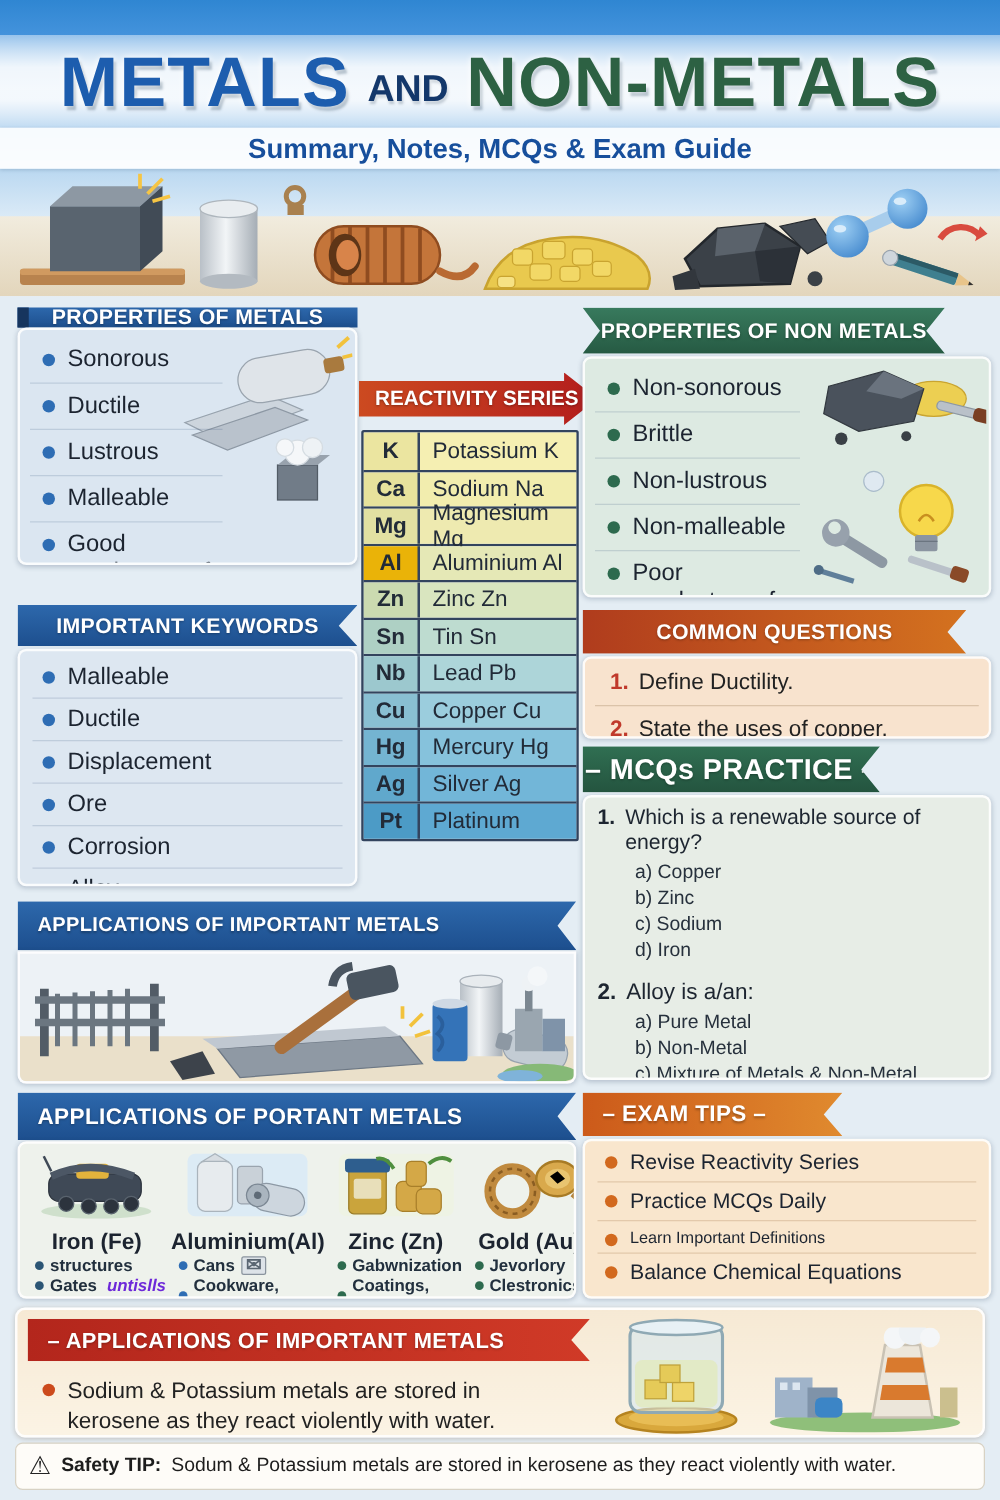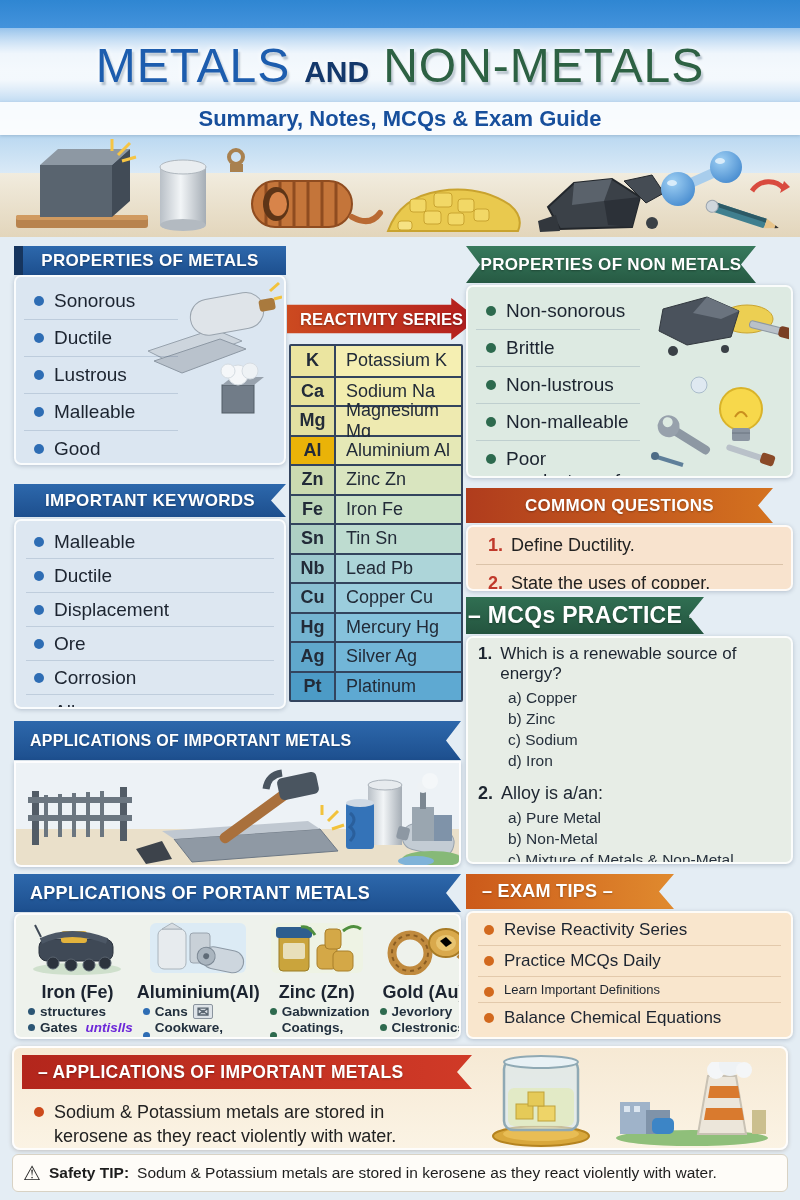--- a/index.html
+++ b/index.html
@@ -8,21 +8,21 @@
     position:relative; overflow:hidden;
     font-family:"Liberation Sans", sans-serif;
     background:#e4edf4;
   }
   
   .hero { position:absolute; left:0; top:0; width:800px; height:237px;
     background:linear-gradient(180deg,#2f86d2 0%,#4493dc 12%,#7db4e6 22%,#a9cdee 30%,#8cbde8 44%,#bcd9f1 58%,#dcebf7 74%,#ecf3fa 100%); }
   .title-band { position:absolute; left:0; top:28px; width:800px; height:74px;
     background:linear-gradient(180deg,rgba(255,255,255,.45),rgba(255,255,255,.88) 35%,rgba(255,255,255,.88) 70%,rgba(255,255,255,.45));
     display:flex; align-items:center; justify-content:center; gap:14px; }
-  .t-metals,.t-nonmetals { font-size:48px; font-weight:normal; letter-spacing:1px;
+  .t-metals,.t-nonmetals { font-size:56px; font-weight:bold; letter-spacing:1px;
     text-shadow:0 0 6px #fff, 2px 3px 2px rgba(30,60,90,.35); }
   .t-metals { color:#1d5dae; }
   .t-and { color:#14386b; font-size:30px; font-weight:bold; padding-top:14px;
     text-shadow:0 0 5px #fff, 1px 2px 2px rgba(30,60,90,.3); }
   .t-nonmetals { color:#2d6143; }
   .subtitle-band { position:absolute; left:0; top:102px; width:800px; height:33px;
     background:rgba(255,255,255,.93); box-shadow:0 1px 3px rgba(20,50,80,.18);
     display:flex; align-items:center; justify-content:center;
     color:#174f9c; font-size:22px; font-weight:bold; }
   .hero-art { position:absolute; left:0; top:135px; }
@@ -191,21 +191,21 @@
       <polygon points="766,78 780,83 766,88" fill="#e8c48a"></polygon>
       <polygon points="776,81.5 780,83 776,84.5" fill="#333"></polygon>
       <circle cx="710" cy="83" r="6" fill="#cfd6dc" stroke="#9aa4ae"></circle>
     </g>
     <path d="M752,56 C760,44 776,44 784,54" stroke="#d94b3f" stroke-width="5" fill="none"></path>
     <polygon points="780,58 790,52 784,46" fill="#d94b3f"></polygon>
   </svg>
 </div>
 
 <div class="sec" style="left:14px;top:246px;width:272px;">
-  <div class="banner bg-dkblue capL" style="height:29px;">PROPERTIES OF METALS</div>
+  <div class="banner bg-dkblue capL" style="height:16px;">PROPERTIES OF METALS</div>
   <div class="panel" style="height:190px;margin-top:0;">
     <svg class="panel-art" style="right:2px;top:4px;" width="140" height="150" viewBox="0 0 140 150">
       <polygon points="6,70 72,48 100,60 34,84" fill="#cdd5dd" stroke="#97a2ad"></polygon>
       <polygon points="12,80 78,58 104,68 40,92" fill="#b9c2cc" stroke="#8d98a4"></polygon>
       <g transform="rotate(-10 90 32)">
         <rect x="48" y="14" width="74" height="36" rx="18" fill="#dfe4e9" stroke="#9aa4ae"></rect>
         <rect x="118" y="24" width="16" height="12" rx="3" fill="#a97a3e"></rect>
       </g>
       <g stroke="#f2c23c" stroke-width="3">
           <line x1="128" y1="10" x2="137" y2="2"></line>
@@ -268,24 +268,20 @@
     <div class="rrow">
       <div class="rsym" style="background: #eab308;">Al</div>
       <div class="rname" style="background: rgb(229, 232, 182);">Aluminium Al</div>
     </div>
 
     <div class="rrow">
       <div class="rsym" style="background: rgb(203, 218, 176);">Zn</div>
       <div class="rname" style="background: rgb(217, 229, 191);">Zinc Zn</div>
     </div>
 
-    <div class="rrow">
-      <div class="rsym" style="background: rgb(189, 214, 186);">Fe</div>
-      <div class="rname" style="background: rgb(204, 226, 200);">Iron Fe</div>
-    </div>
 
     <div class="rrow">
       <div class="rsym" style="background: rgb(174, 208, 196);">Sn</div>
       <div class="rname" style="background: rgb(190, 220, 208);">Tin Sn</div>
     </div>
 
     <div class="rrow">
       <div class="rsym" style="background: rgb(156, 200, 206);">Nb</div>
       <div class="rname" style="background: rgb(173, 213, 217);">Lead Pb</div>
     </div>

